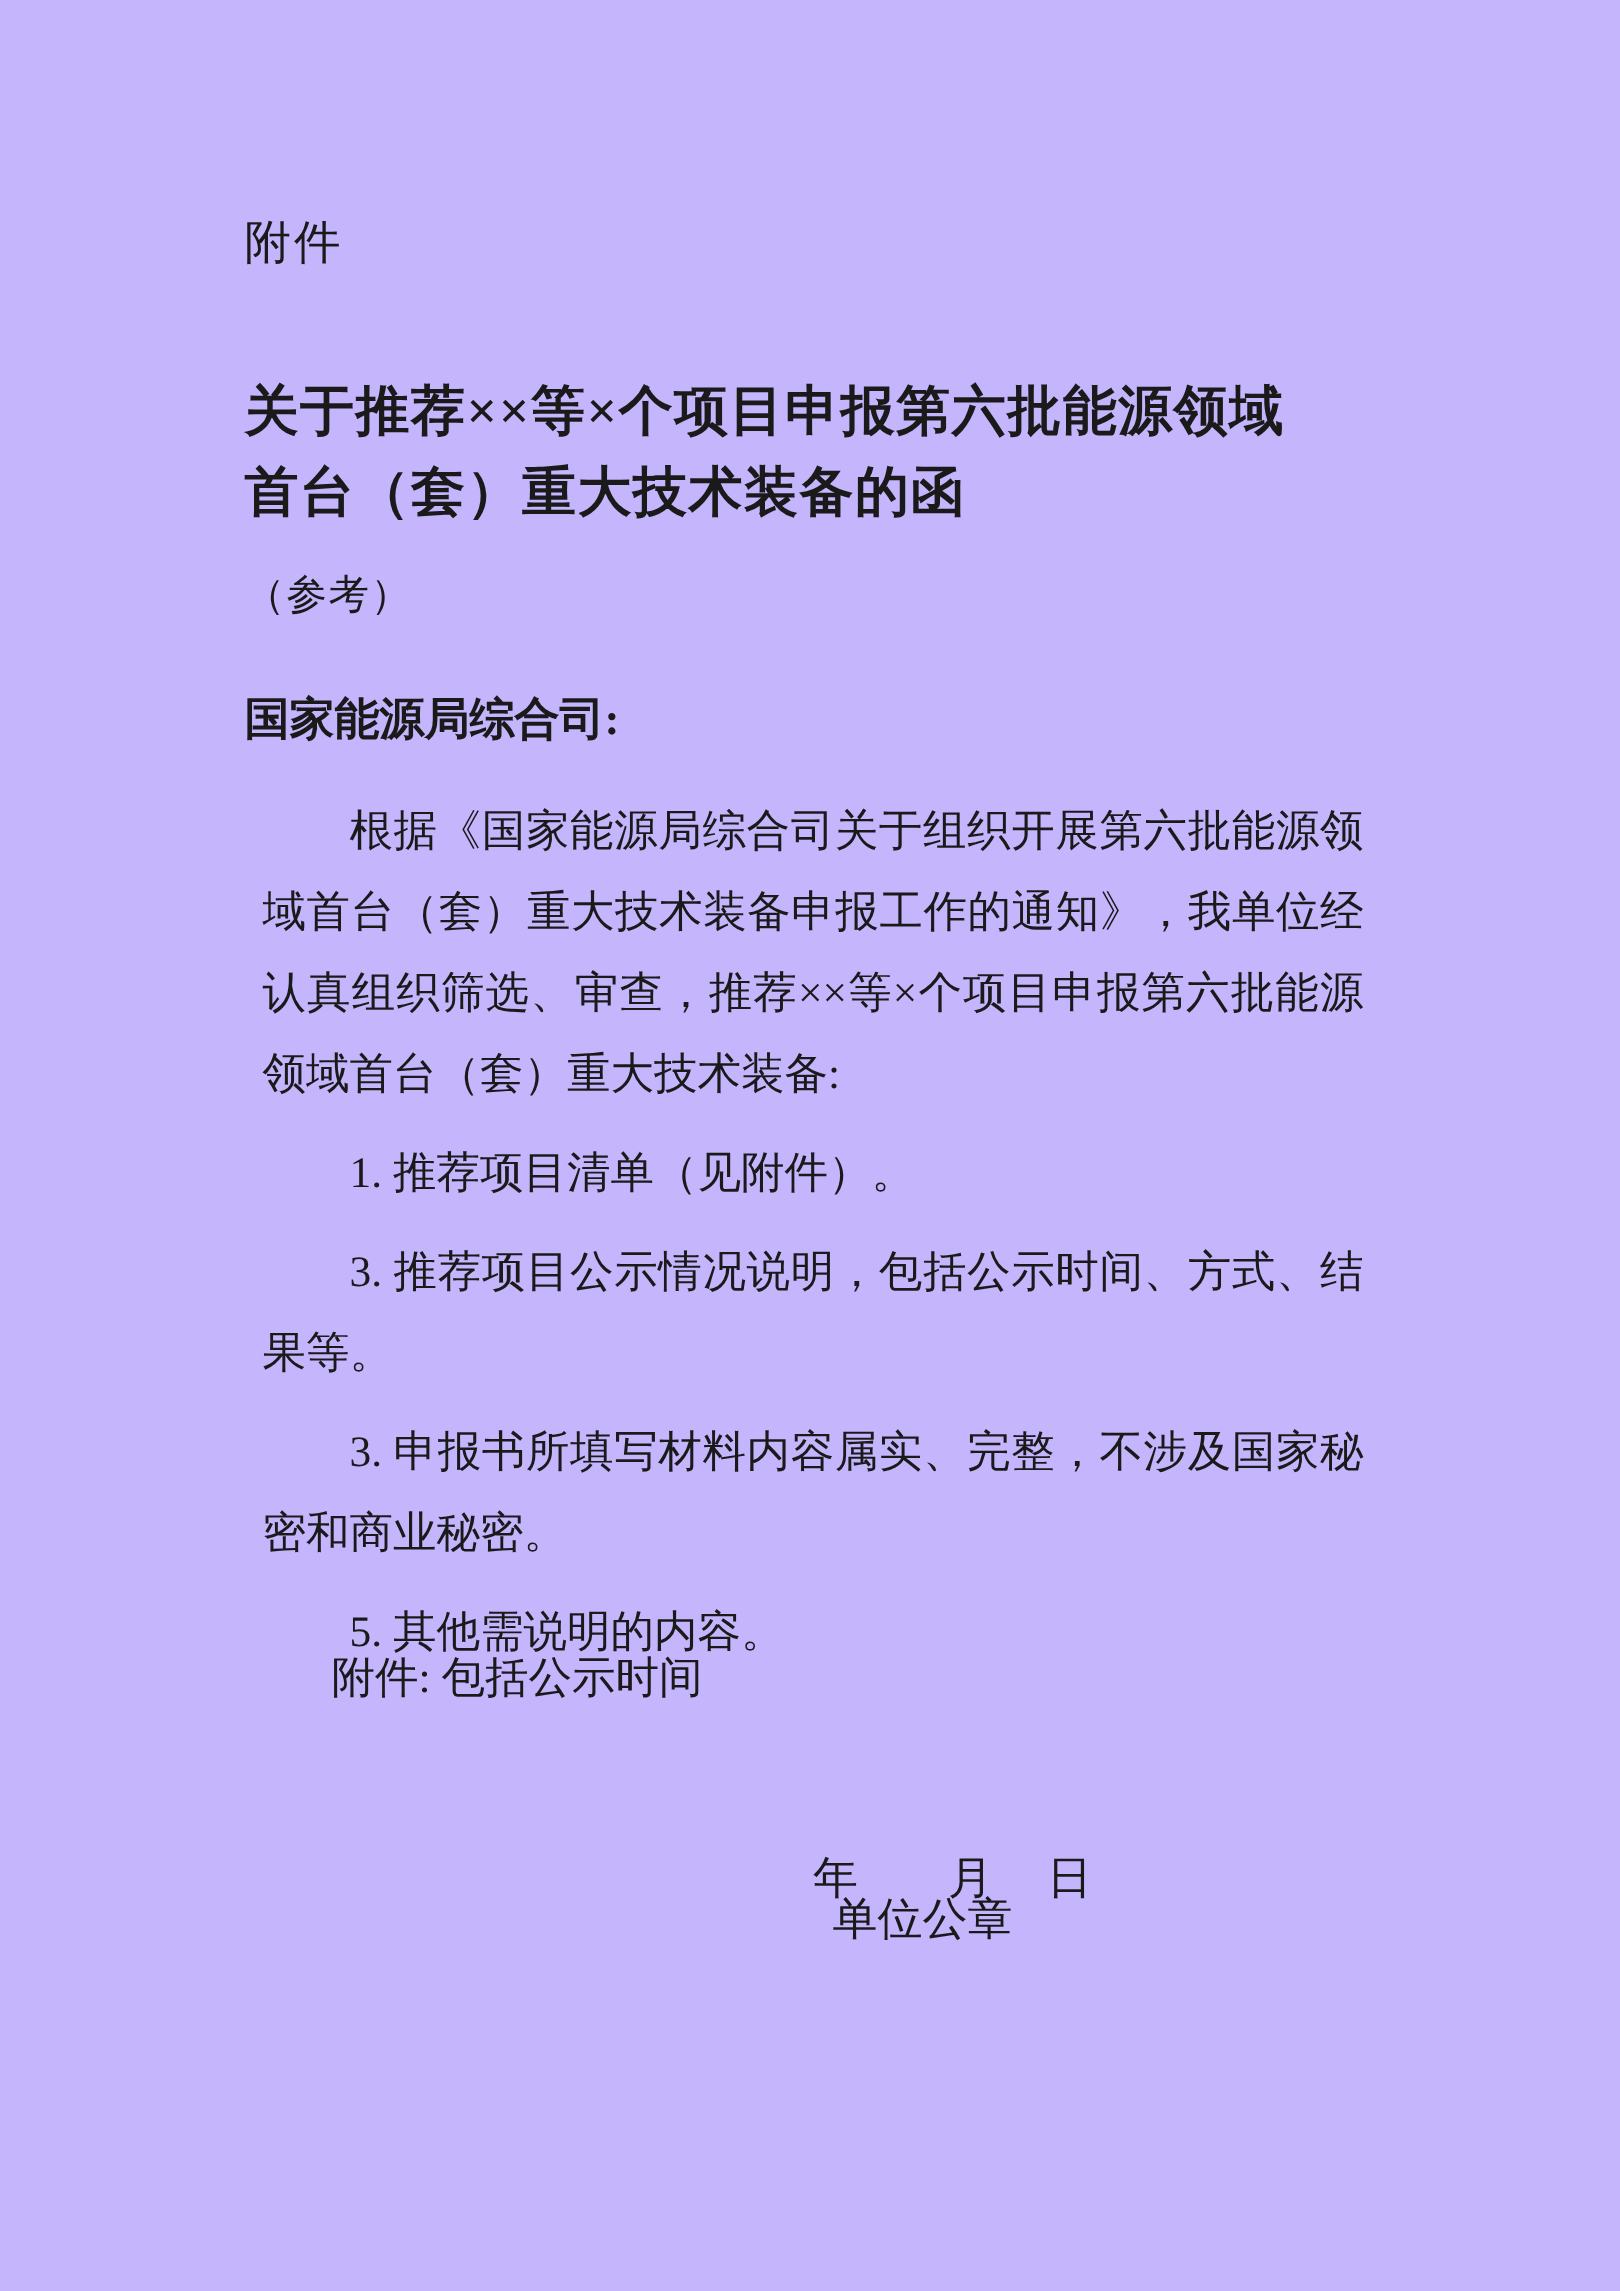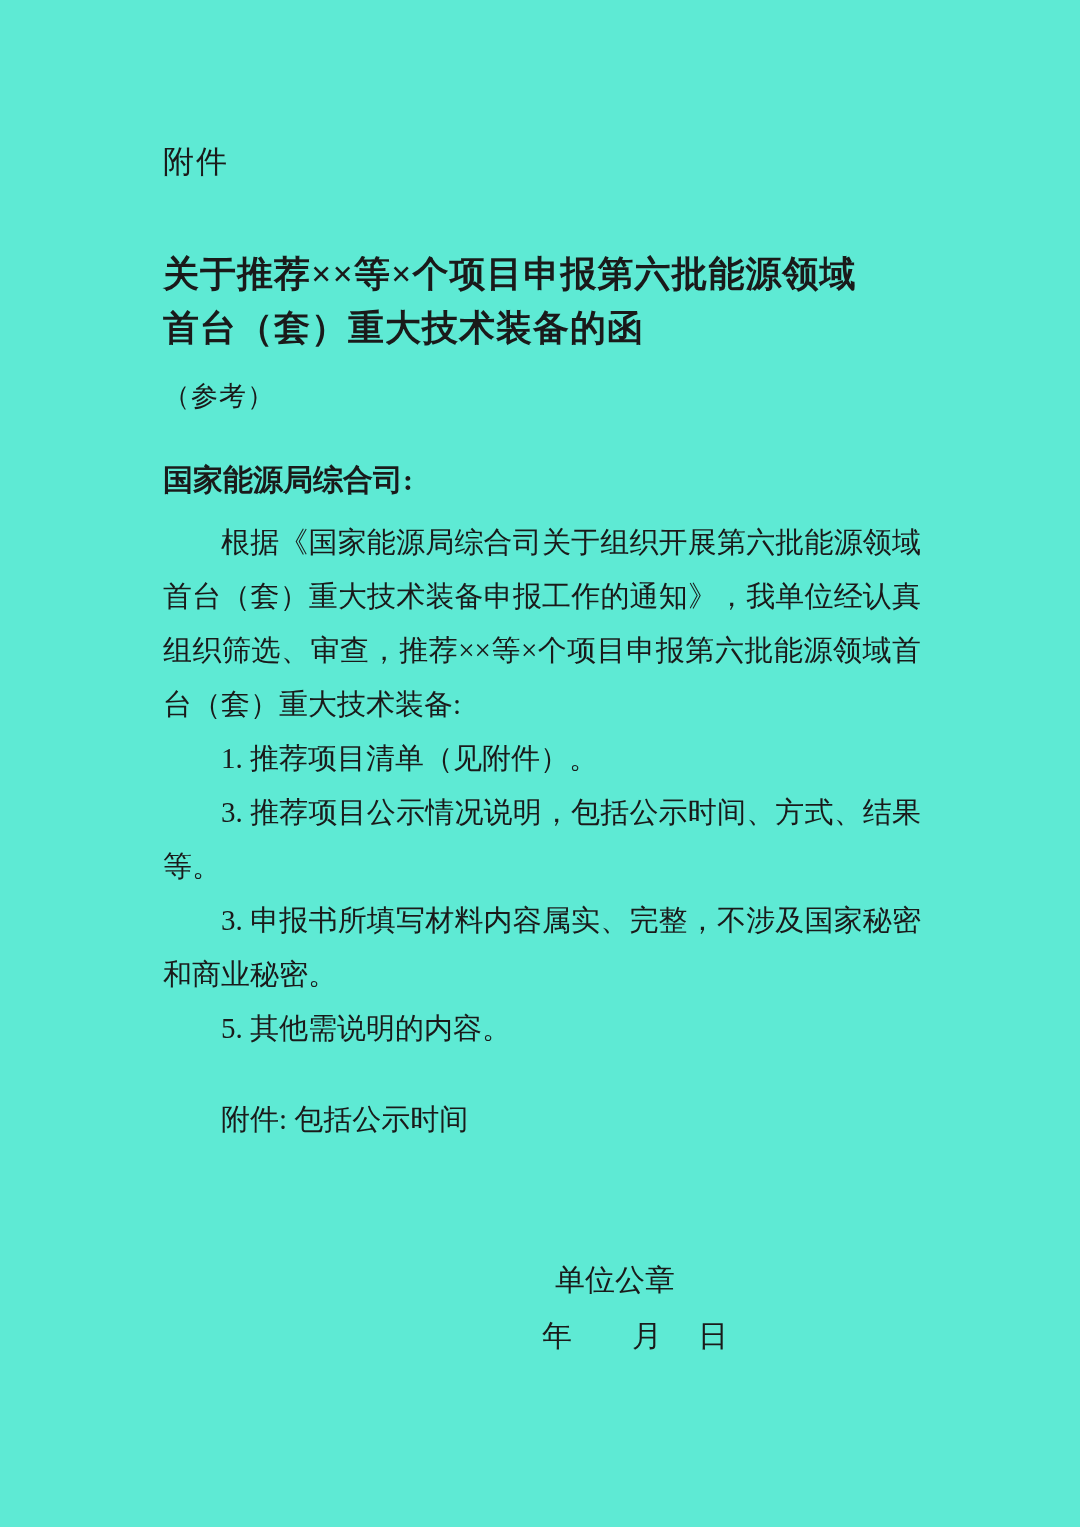--- a/index.html
+++ b/index.html
@@ -8,21 +8,21 @@
     width: 1080px;
     height: 1527px;
     position: relative;
     font-family: "Liberation Serif", "DejaVu Serif", serif;
     color: #1a1a1a;
     overflow: hidden;
   }
   .page {
     position: absolute;
     inset: 0;
-    background: #5eead4;
+    background: #c4b5fd;
     padding-left: 16px;
   }
   .attachment-label {
     position: absolute;
     left: 163px;
     top: 144px;
     font-family: "Liberation Sans", "DejaVu Sans", sans-serif;
     font-size: 31px;
     line-height: 36px;
     font-weight: 500;
@@ -62,42 +62,42 @@
     left: 163px;
     top: 515px;
     width: 758px;
     font-size: 29px;
     line-height: 54px;
     text-align: justify;
     text-justify: inter-ideograph;
   }
   .body-flow p {
     text-indent: 2em;
-    margin: 0;
+    margin: 12px;
   }
   .attachment-note {
     position: absolute;
     left: 163px;
     top: 1092px;
     width: 758px;
     font-size: 29px;
     line-height: 54px;
     text-indent: 2em;
   }
   .seal-label {
     position: absolute;
     left: 555px;
     top: 1262px;
     font-size: 30px;
     line-height: 36px;
   }
   .date-line {
     position: absolute;
     left: 542px;
-    top: 1318px;
+    top: 1235px;
     font-size: 30px;
     line-height: 36px;
     white-space: nowrap;
   }
   .date-line .date-month { margin-left: 60px; }
   .date-line .date-day   { margin-left: 36px; }
 </style>
 </head>
 <body>
 

